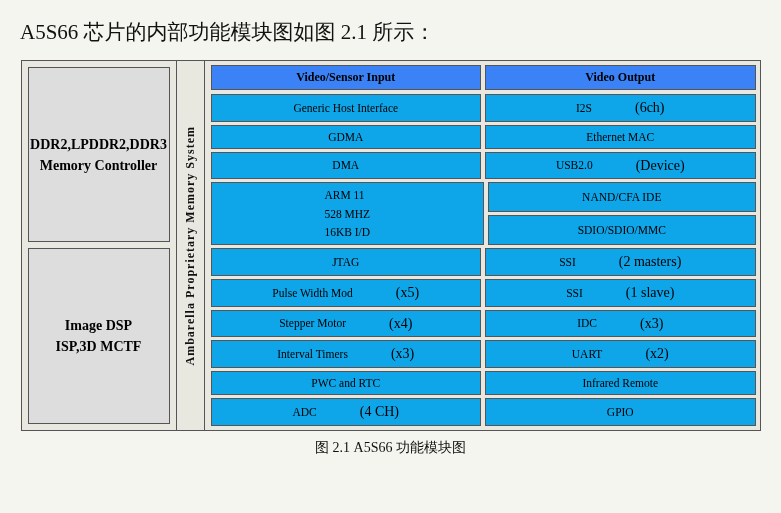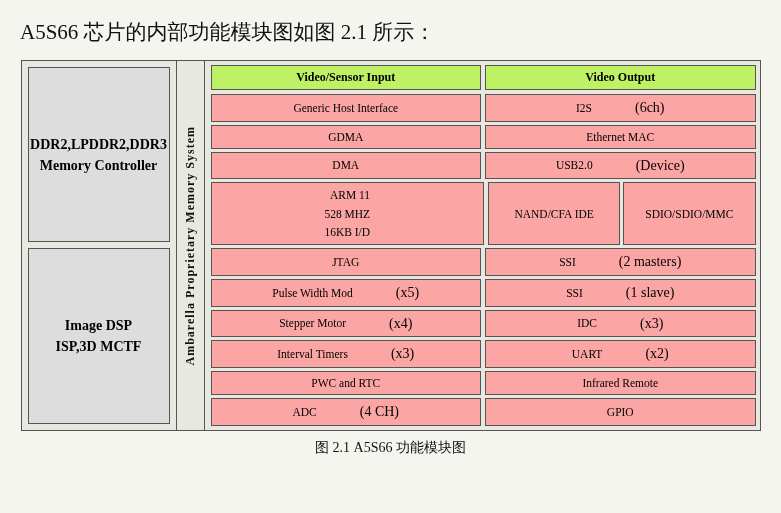--- a/index.html
+++ b/index.html
@@ -76,41 +76,41 @@
     }
     .right-header-row {
       display: flex;
       flex-direction: row;
       gap: 4px;
       margin-bottom: 4px;
     }
     .right-header-cell {
       flex: 1;
       border: 1.5px solid #555;
-      background: #bef264;
+      background: #3b82f6;
       text-align: center;
       padding: 4px 2px;
       font-weight: bold;
       font-size: 12px;
     }
     .right-rows {
       display: flex;
       flex-direction: column;
       gap: 3px;
     }
     .right-row {
       display: flex;
       flex-direction: row;
       gap: 4px;
     }
     .cell {
       flex: 1;
       border: 1.5px solid #555;
-      background: #fca5a5;
-      text-align: right;
+      background: #0ea5e9;
+      text-align: left;
       padding: 3px 2px;
       font-size: 11.5px;
       line-height: 1.4;
       display: flex;
       align-items: center;
       justify-content: center;
     }
     .cell sub, .cell sup {
       font-size: 14px;
       padding-left: 43px;
@@ -159,21 +159,21 @@
 
       <div class="right-row">
         <div class="cell">DMA</div>
         <div class="cell">USB2.0<sub>(Device)</sub></div>
       </div>
 
       <div class="right-row" style="align-items:stretch;">
         <div class="cell" style="flex:1; flex-direction:column; line-height:1.6;">
           ARM 11<br>528 MHZ<br>16KB I/D
         </div>
-        <div style="flex:1; display:flex; flex-direction:row; gap:3px;">
+        <div style="flex:1; display:flex; flex-direction:column; gap:3px;">
           <div class="cell">NAND/CFA IDE</div>
           <div class="cell">SDIO/SDIO/MMC</div>
         </div>
       </div>
 
       <div class="right-row">
         <div class="cell">JTAG</div>
         <div class="cell">SSI<sub>(2 masters)</sub></div>
       </div>
 

